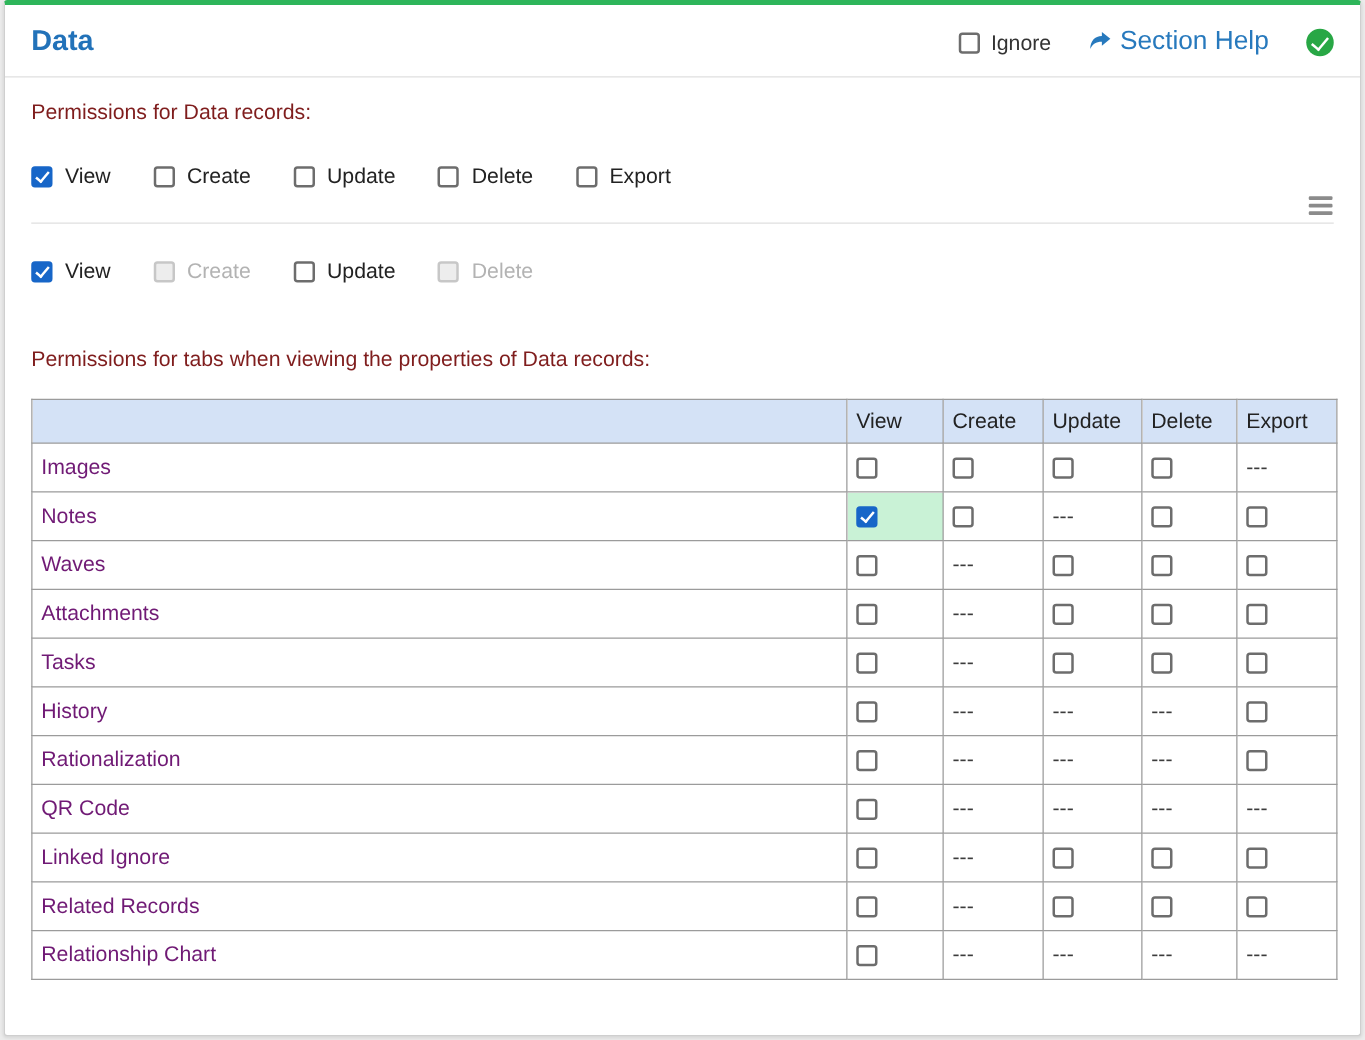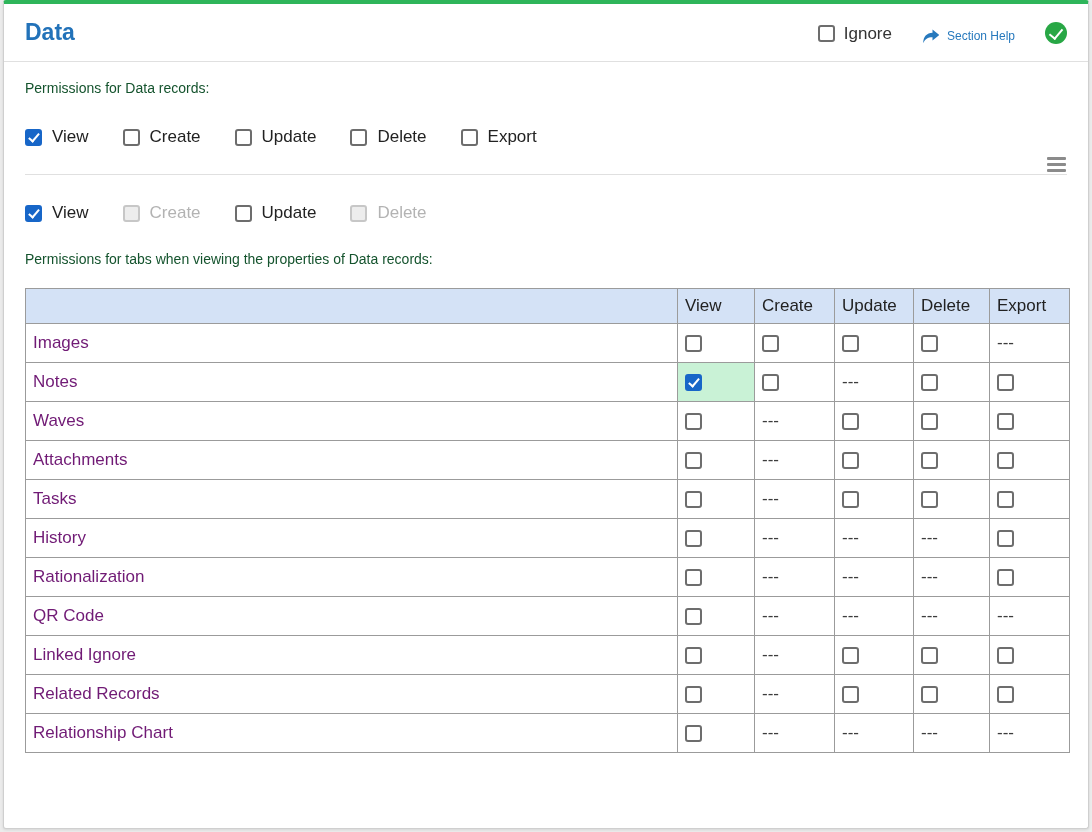--- a/index.html
+++ b/index.html
@@ -26,39 +26,39 @@
     height: 57px; padding: 0 21px;
   }
   .card-title {
     color: var(--title-blue, #2272b9);
     font-size: 23px; font-weight: 700;
   }
   .header-right { margin-left: auto; display: flex; align-items: flex-end; gap: 30px; }
   .ignore-wrap { display: flex; align-items: center; gap: 9px; font-size: 17px; color: #333; cursor: pointer; }
   .help-link {
     display: flex; align-items: center; gap: 7px;
-    color: var(--link-blue, #2779bd); font-size: 12px; text-decoration: none; cursor: pointer;
+    color: var(--link-blue, #2779bd); font-size: 21px; text-decoration: none; cursor: pointer;
   }
   .check-circle {
     width: 22px; height: 22px; border-radius: 50%;
     background: var(--success-green, #28a745);
     position: relative; display: inline-block;
   }
   .check-circle::after {
     content: ""; position: absolute; left: 7px; top: 4px;
     width: 6px; height: 11px;
     border: solid #fff; border-width: 0 2.5px 2.5px 0;
     transform: rotate(40deg);
   }
   .divider { border: none; border-top: 1px solid #e0e0e0; width: 100%; }
   .content { padding: 0 21px; position: relative; }
-  .section-label { font-size: 14px; color: #14532d; }
+  .section-label { font-size: 17px; color: #7f1d1d; }
   .lbl-1 { margin-top: 18px; }
   .lbl-2 { margin-top: 18px; }
-  .lbl-3 { margin-top: 28px; }
+  .lbl-3 { margin-top: 51px; }
   .div-2 { margin-top: 27px; }
   .cb-row { display: flex; align-items: center; gap: 34px; }
   .row-1 { margin-top: 31px; }
   .row-2 { margin-top: 28px; }
   .cb-item { display: flex; align-items: center; gap: 10px; font-size: 17px; cursor: pointer; }
   .cb {
     width: 17px; height: 17px; flex: none;
     border: 2px solid #6d6d6d; border-radius: 3px;
     background: #fff; display: inline-block; position: relative; cursor: pointer;
   }

